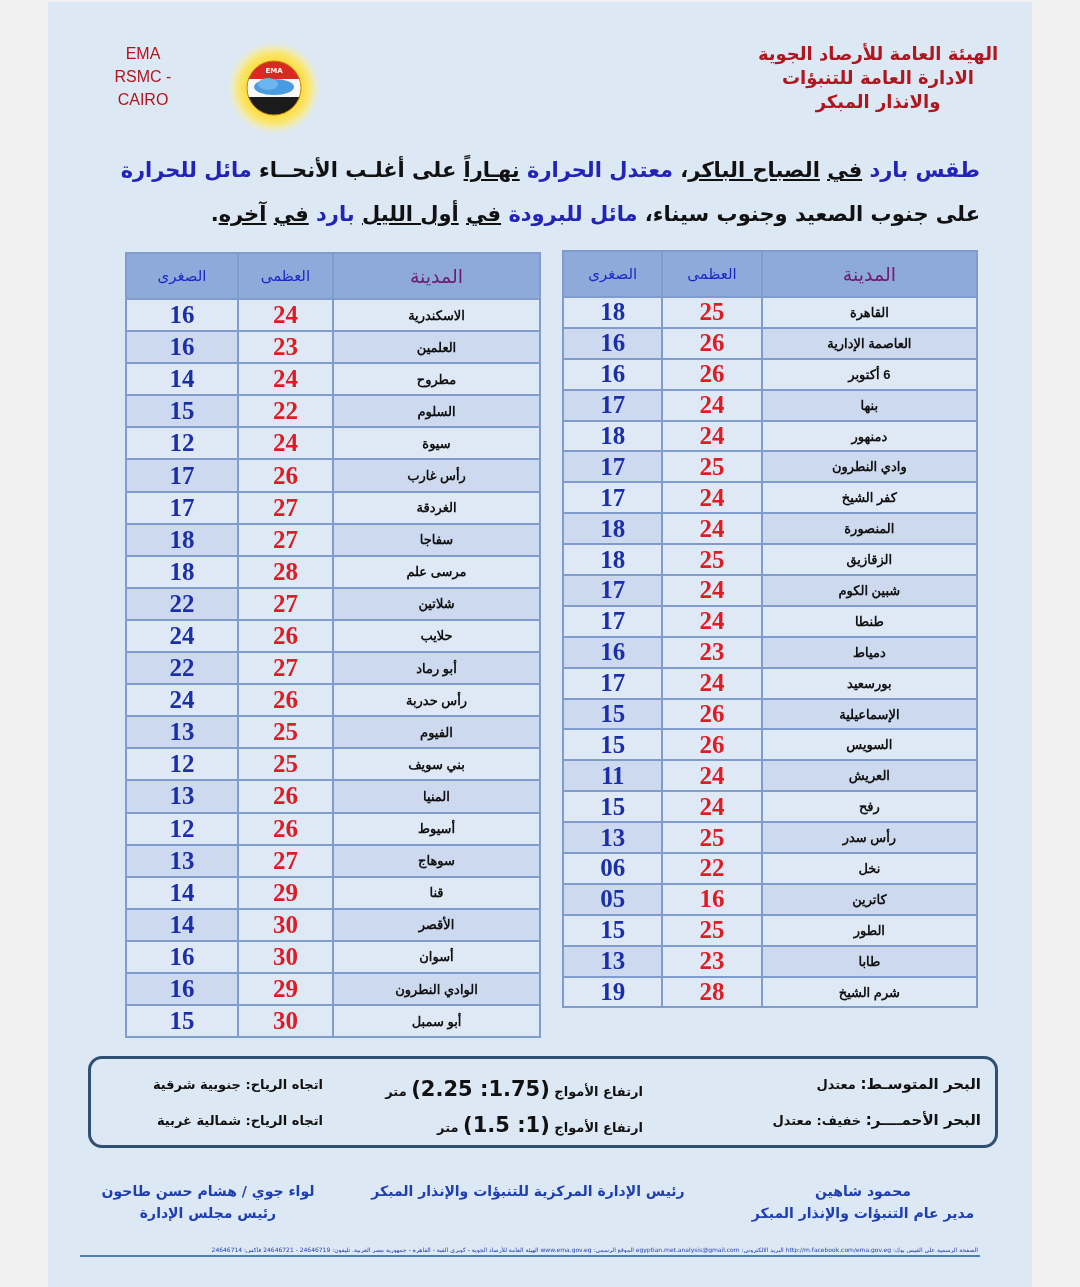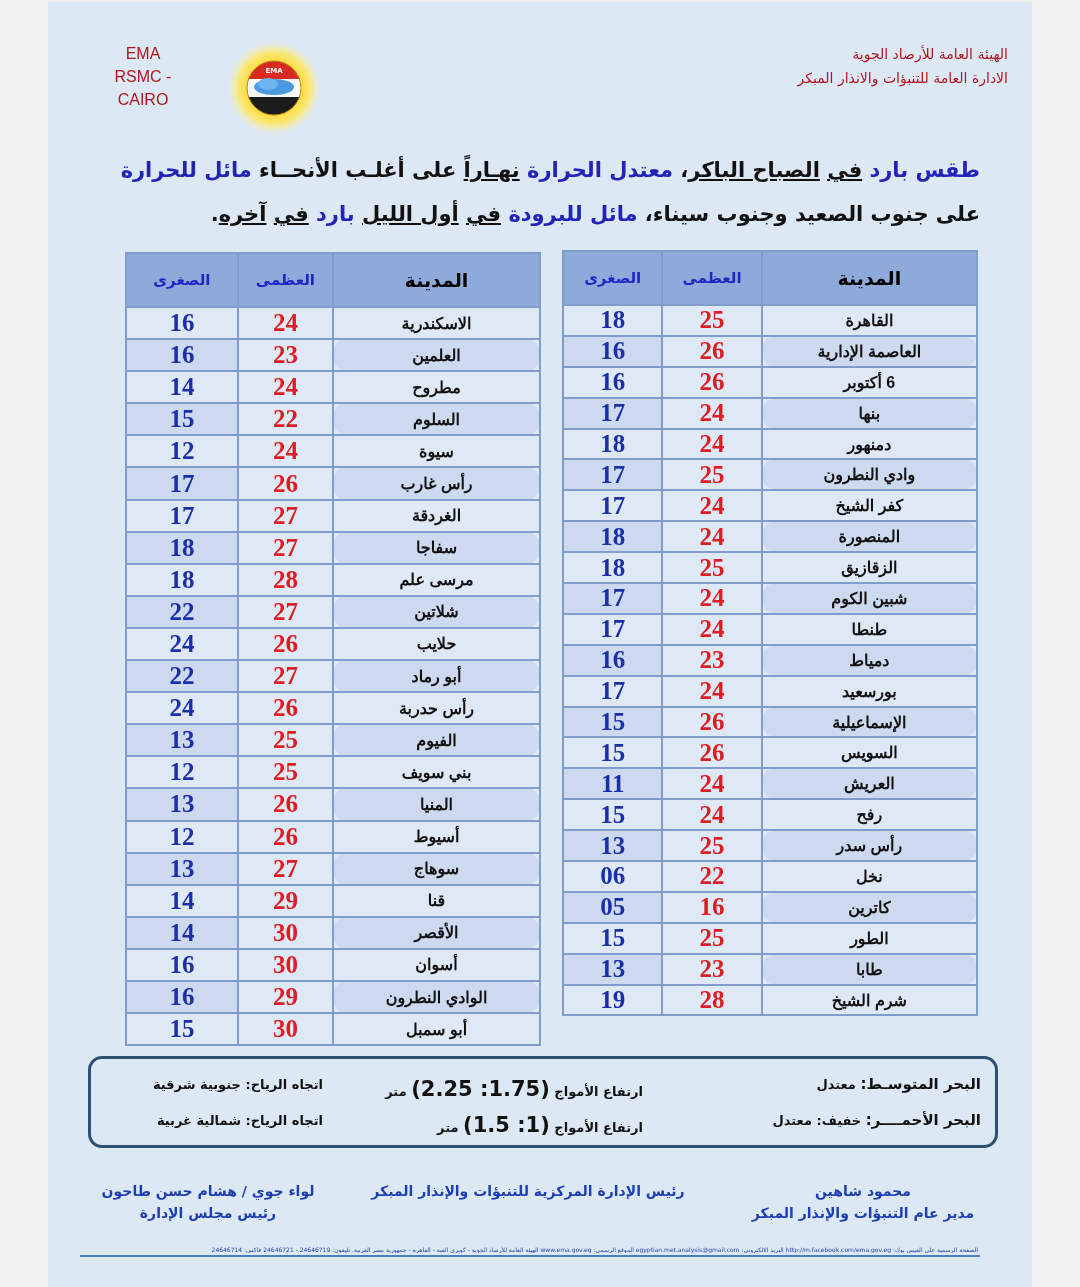--- a/index.html
+++ b/index.html
@@ -26,47 +26,47 @@
   .title-sub {
     color: #1f3fb0; font-weight: bold; font-size: 18px; direction: rtl;
     font-family: "DejaVu Sans", sans-serif;
   }
   .title-date {
     color: #2b2b2b; font-weight: bold; font-size: 29px; direction: rtl; margin-top: 8px;
     text-shadow: 1px 2px 2px rgba(0,0,0,0.35);
     font-family: "DejaVu Sans", sans-serif;
   }
   .hdr-right {
-    position: absolute; right: 24px; top: 40px; width: 260px; text-align: right;
-    color: #b0161d; font-weight: normal; font-size: 14px; line-height: 24px; direction: rtl;
+    position: absolute; right: 24px; top: 40px; width: 260px; text-align: center;
+    color: #b0161d; font-weight: bold; font-size: 18px; line-height: 24px; direction: rtl;
   }
 
   
   .forecast {
     position: absolute; left: 28px; top: 146px; width: 904px; direction: rtl; text-align: right;
     font-size: 21px; font-weight: bold; line-height: 44px; color: #111;
   }
   .forecast .b { color: #2224b8; }
   .forecast .u { text-decoration: underline; text-align: right; }
 
   
   .tbl {
     position: absolute; border-collapse: collapse; direction: rtl;
     background: #dfe9f6;
   }
   .tbl th, .tbl td { border: 2px solid #7f9ccc; text-align: center; }
   .tbl th {
-    background: #8eaadb; height: 54px; font-weight: bold;
-  }
-  .tbl th.city-h { font-size: 19px; color: #000000; }
+    background: #8eaadb; height: 46px; font-weight: normal;
+  }
+  .tbl th.city-h { font-size: 19px; color: #701a75; }
   .tbl th.num-h { font-size: 15px; color: #1d28c4; }
   .tbl td { height: 31px; }
   .tbl tr.alt td { background: #cdd9ee; }
   .tbl tr.alt td.max { background: #dfe9f6; }
-  .tbl td.city { font-size: 16px; color: #111; font-weight: bold; font-family: "Liberation Sans", sans-serif; border-radius: 14px; }
+  .tbl td.city { font-size: 13px; color: #111; font-weight: bold; font-family: "Liberation Sans", sans-serif; }
   .tbl td.max { color: #dc1d24; font-weight: bold; font-family: "Liberation Serif", serif; font-size: 25px; }
   .tbl td.min { color: #1b2fa8; font-weight: bold; font-family: "Liberation Serif", serif; font-size: 25px; }
 
   .tbl-right { left: 514px; top: 248px; width: 416px; }
   .tbl-left { left: 77px; top: 250px; width: 416px; }
   .tbl-right td { height: 30.9px; }
   .tbl-left td { height: 32.1px; }
 
   
   .sea {

